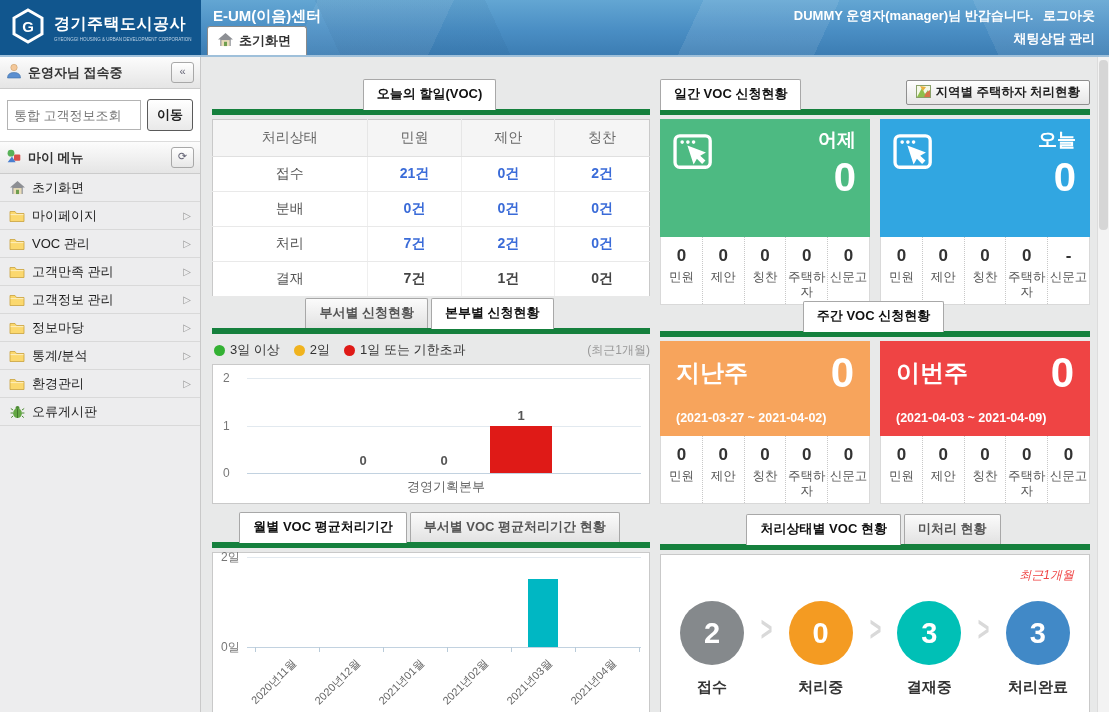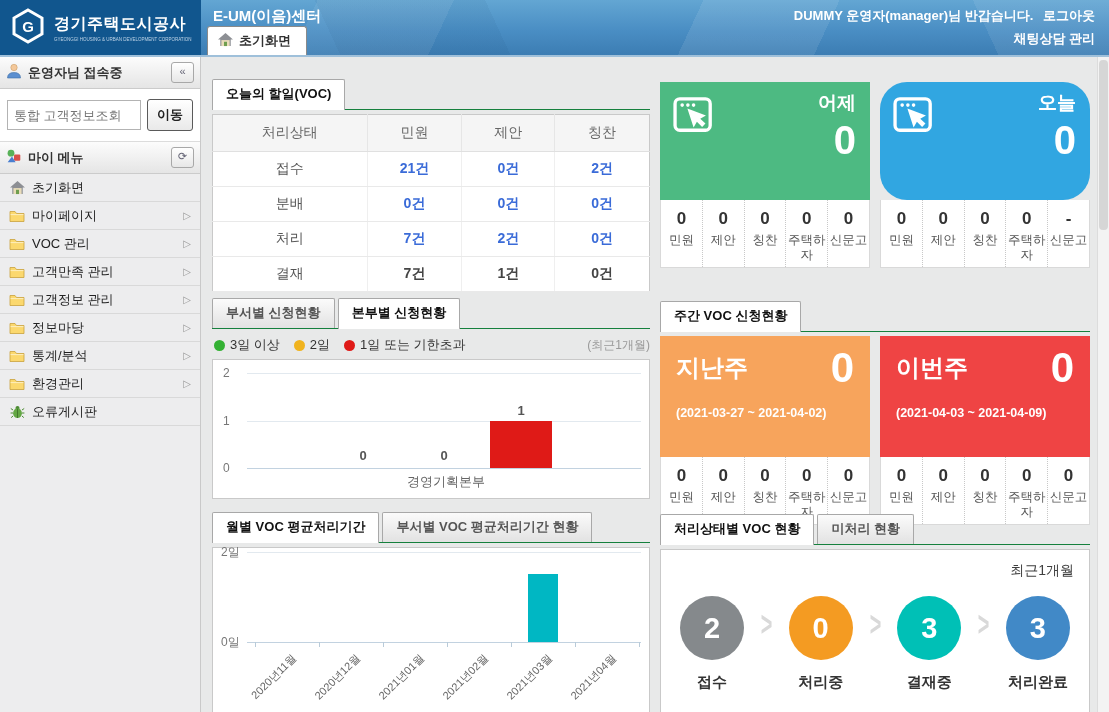--- a/index.html
+++ b/index.html
@@ -46,21 +46,21 @@
   .main{position:absolute;left:201px;top:57px;right:0;bottom:0;background:#e8e9e9;overflow:hidden;}
   .scrollbar{position:absolute;top:0;right:0;bottom:0;width:12px;background:#f3f3f3;border-left:1px solid #dcdcdc;box-sizing:border-box;}
   .scroll-thumb{position:absolute;left:1px;top:3px;width:9px;height:170px;border-radius:4px;background:#d6d6d6;}
   .panel{position:absolute;}
   #p-today{left:11px;top:21px;width:438px;}
   #p-daily{left:459px;top:21px;width:430px;}
   #p-dept{left:11px;top:240px;width:438px;}
   #p-weekly{left:459px;top:243px;width:430px;}
   #p-monthly{left:11px;top:454px;width:438px;}
   #p-status{left:459px;top:456px;width:430px;}
-  .tab-row{display:flex;align-items:flex-end;border-bottom:1px solid #15803d;position:relative;}
+  .tab-row{display:flex;align-items:flex-end;border-bottom:6px solid #15803d;position:relative;justify-content:center;}
   .tab{border:1px solid #a8a8a8;border-bottom:none;border-radius:2px 2px 0 0;padding:5px 13px 6px;
     font-size:13px;font-weight:bold;margin-right:3px;background:linear-gradient(#fbfbfb,#e2e2e2);
     color:#555;cursor:pointer;white-space:nowrap;}
   .tab.active{background:#fff;color:#111;position:relative;bottom:-1px;padding-bottom:7px;}
   .region-btn{margin-left:auto;margin-bottom:4px;display:flex;align-items:center;gap:5px;border:1px solid #8f8f8f;
     border-radius:2px;background:linear-gradient(#fefefe,#e6e6e6);padding:3px 9px;font-size:12.5px;font-weight:bold;
     color:#222;cursor:pointer;font-family:inherit;}
   
   .voc-table{width:438px;border-collapse:collapse;background:#fff;margin-top:4px;border:1px solid #c9c9c9;}
   .voc-table th{height:34px;background:#f5f5f5;font-size:14px;font-weight:normal;color:#666;
@@ -71,21 +71,21 @@
   .voc-table td.val{font-weight:bold;}
   .voc-table col.c0{width:155px;} .voc-table col.c1{width:95px;}
   .voc-table col.c2{width:93px;} .voc-table col.c3{width:95px;}
   
   .cards-row{display:flex;gap:10px;margin-top:4px;}
   .card-wrap{flex:1;min-width:0;}
   .day-card{height:118px;position:relative;color:#fff;}
   .card-icon{position:absolute;left:13px;top:15px;}
   .card-label{position:absolute;right:14px;top:8px;font-size:19px;font-weight:bold;}
   .card-total{position:absolute;right:14px;top:30px;font-size:40px;font-weight:bold;line-height:1.4;}
-  .week-card{height:121px;position:relative;color:#fff;}
+  .week-card{height:95px;position:relative;color:#fff;}
   .wk-label{position:absolute;left:16px;top:16px;font-size:24px;font-weight:bold;}
   .wk-total{position:absolute;right:16px;top:4px;font-size:42px;font-weight:bold;line-height:1.35;}
   .wk-period{position:absolute;left:16px;top:70px;font-size:12.5px;font-weight:bold;}
   .card-stats{height:68px;background:#fff;border:1px solid #d9d9d9;border-top:none;display:flex;overflow:hidden;box-sizing:border-box;}
   .stat-col{flex:1;min-width:0;text-align:center;padding-top:9px;overflow:hidden;}
   .stat-col + .stat-col{border-left:1px dotted #c8c8c8;}
   .stat-val{font-size:17px;font-weight:bold;color:#333;}
   .stat-label{font-size:12.5px;color:#555;margin-top:4px;line-height:15px;}
   
   .legend-row{display:flex;align-items:center;gap:14px;margin:7px 0 5px 2px;font-size:13px;color:#333;}
@@ -99,21 +99,21 @@
   .grid.axis{background:#c2d2e0;}
   .ylab{position:absolute;left:10px;width:20px;text-align:left;font-size:12px;color:#777;}
   .bar{position:absolute;}
   .bar-val{position:absolute;width:40px;text-align:center;font-weight:bold;color:#555;font-size:13px;}
   .cat-label{position:absolute;color:#666;font-size:13px;text-align:center;}
   .tick{position:absolute;width:1px;height:5px;background:#b9cbd9;}
   .xlabel{position:absolute;width:80px;text-align:right;font-size:11px;color:#666;
     transform:rotate(-45deg);transform-origin:100% 0;white-space:nowrap;}
   
   #status-box{height:200px;background:#fff;border:1px solid #c9c9c9;position:relative;margin-top:4px;box-sizing:border-box;}
-  .recent-note{position:absolute;right:15px;top:12px;color:#404040;font-size:14px;}
+  .recent-note{position:absolute;right:15px;top:12px;color:#ef4444;font-size:12px;font-style:italic;}
   .flow-row{display:flex;align-items:center;justify-content:space-between;padding:0 10px;margin-top:46px;}
   .flow-step{display:flex;flex-direction:column;align-items:center;width:82px;}
   .flow-circle{width:64px;height:64px;border-radius:50%;display:flex;align-items:center;justify-content:center;
     color:#fff;font-size:29px;font-weight:bold;cursor:pointer;}
   .flow-label{margin-top:13px;font-size:15px;font-weight:bold;color:#333;}
   .flow-chevron{color:#d9d9d9;font-size:22px;font-weight:bold;transform:scale(.9,1.6);margin-bottom:38px;}
 </style>
 </head>
 <body>
 
@@ -311,20 +311,34 @@
             <td>결재</td>
             <td class="val" style="color: rgb(68, 68, 68);">7건</td>
             <td class="val" style="color: rgb(68, 68, 68);">1건</td>
             <td class="val" style="color: rgb(68, 68, 68);">0건</td>
           </tr>
         </tbody>
     </table>
   </div>
 
   <div class="panel" id="p-daily">
+    <div class="tab-row">
+      <div class="tab active">일간 VOC 신청현황</div>
+      <button class="region-btn">
+        <span>
+          <svg width="15" height="13" viewBox="0 0 15 13">
+              <rect x="0.5" y="0.5" width="14" height="12" fill="#f5f9e8" stroke="#8aa06a"></rect>
+              <path d="M1 12 L6 3 L9 9 L12 5 L14 12 Z" fill="#8fbf4d"></path>
+              <path d="M4 1 L7 6 L10 2 Z" fill="#e8b13c"></path>
+              <path d="M10 8 l4 -3 v7 h-6 Z" fill="#d8734a"></path>
+            </svg>
+        </span>
+        <span>지역별 주택하자 처리현황</span>
+      </button>
+    </div>
     <div class="cards-row">
       <div class="card-wrap">
         <div class="day-card" id="daily-card-0" style="background: rgb(77, 186, 130);">
           <span class="card-icon">
             <svg width="44" height="38" viewBox="0 0 46 40">
                 <rect x="2" y="2" width="37" height="33" rx="5" fill="none" stroke="#fff" stroke-width="3.5"></rect>
                 <circle cx="9.5" cy="8.5" r="1.9" fill="#fff"></circle>
                 <circle cx="15.5" cy="8.5" r="1.9" fill="#fff"></circle>
                 <circle cx="21.5" cy="8.5" r="1.9" fill="#fff"></circle>
                 <path d="M15 12 L21.5 32 L25 26 L30.5 31.5 L34 28 L28.5 22.8 L34.5 19.5 Z" fill="#fff"></path>
@@ -350,21 +364,21 @@
               <div class="stat-val">0</div>
               <div class="stat-label">주택하자</div>
             </div>
             <div class="stat-col">
               <div class="stat-val">0</div>
               <div class="stat-label">신문고</div>
             </div>
           </div>
       </div>
       <div class="card-wrap">
-        <div class="day-card" id="daily-card-1" style="background: rgb(49, 166, 225); border-radius: 27px;">
+        <div class="day-card" id="daily-card-1" style="background: rgb(49, 166, 225);">
           <span class="card-icon">
             <svg width="44" height="38" viewBox="0 0 46 40">
                 <rect x="2" y="2" width="37" height="33" rx="5" fill="none" stroke="#fff" stroke-width="3.5"></rect>
                 <circle cx="9.5" cy="8.5" r="1.9" fill="#fff"></circle>
                 <circle cx="15.5" cy="8.5" r="1.9" fill="#fff"></circle>
                 <circle cx="21.5" cy="8.5" r="1.9" fill="#fff"></circle>
                 <path d="M15 12 L21.5 32 L25 26 L30.5 31.5 L34 28 L28.5 22.8 L34.5 19.5 Z" fill="#fff"></path>
               </svg>
           </span>
           <div class="card-label">오늘</div>

